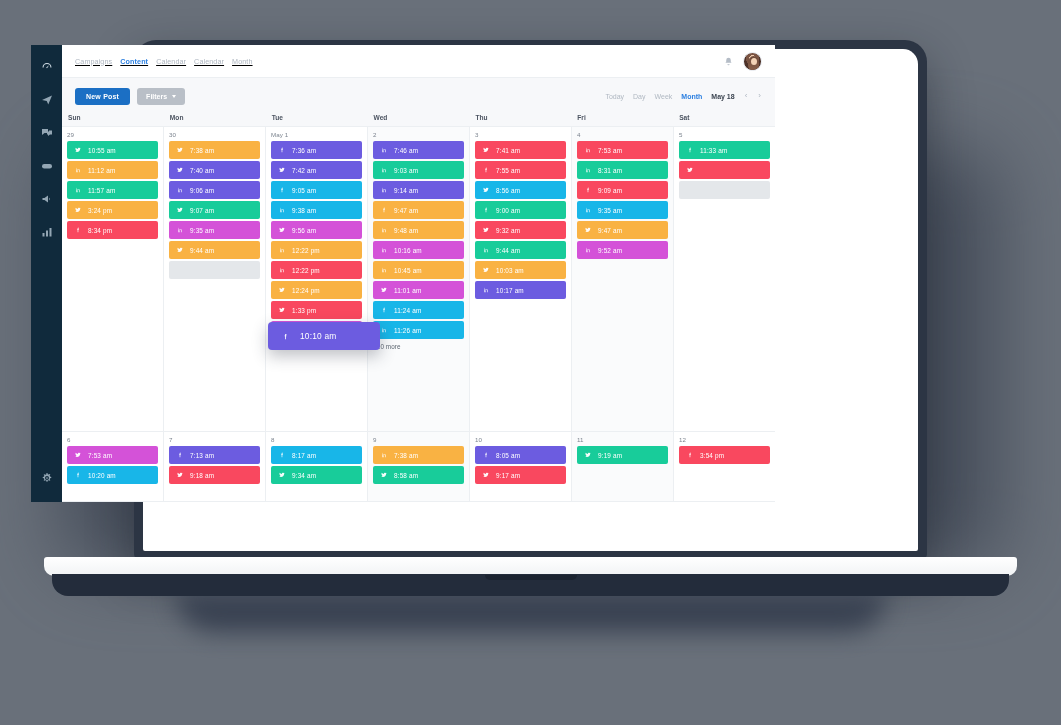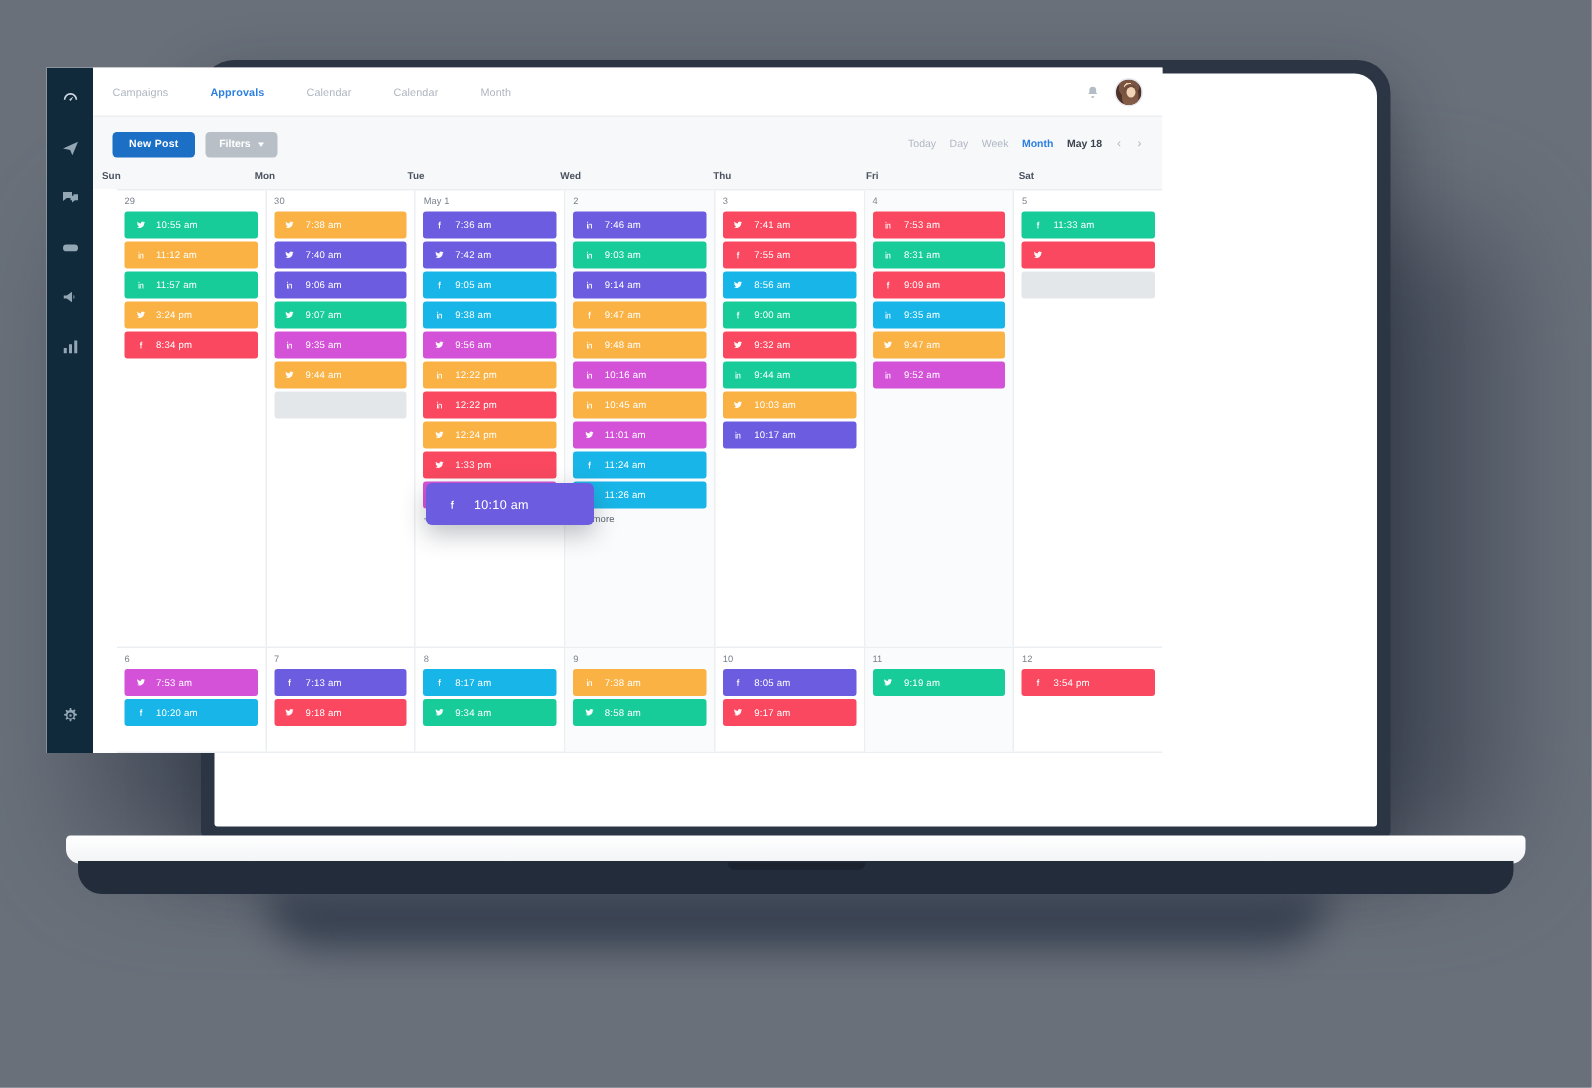--- a/index.html
+++ b/index.html
@@ -90,21 +90,21 @@
   
   #main { flex: 1; display: flex; flex-direction: column; min-width: 0; }
 
   
   #topnav {
     height: 33px; background: #ffffff;
     border-bottom: 1px solid #eceff2;
     display: flex; align-items: center;
     padding: 0 13px;
   }
-  #topnav-tabs { display: flex; gap: 28px; }
+  #topnav-tabs { display: flex; gap: 8px; text-decoration: underline; }
   .nav-tab {
     font-size: 7.2px; color: #aeb6c0; letter-spacing: .1px;
     cursor: pointer; white-space: nowrap;
   }
   .nav-tab.active { color: #2b7fe0; font-weight: bold; }
   #topnav-right { margin-left: auto; display: flex; align-items: center; gap: 10px; }
   #notify-icon svg { width: 9px; height: 9px; fill: #b4bcc6; display: block; }
   #avatar {
     width: 19px; height: 19px; border-radius: 50%;
     background: radial-gradient(circle at 50% 32%, #f0cbb0 0 22%, #7a5443 23% 46%, #4d3229 47% 100%);
@@ -164,21 +164,21 @@
   }
   .day-header {
     flex: 1; font-size: 6.6px; color: #4b5360;
     font-weight: bold; padding-left: 6px;
   }
 
   
   #calendar {
     flex: 1; display: flex; flex-direction: column;
     border-top: 1px solid #eceff2;
-    position: relative; overflow: hidden; margin-left: 16px;
+    position: relative; overflow: hidden;
   }
   .cal-row { display: flex; border-bottom: 1px solid #eceff2; }
   .cal-row.row-main { height: 305px; }
   .cal-row.row-second { height: 70px; }
   .cal-cell {
     flex: 1; min-width: 0;
     border-right: 1px solid #eceff2;
     padding: 4px 5px 0 5px;
     position: relative; overflow: hidden;
   }
@@ -295,21 +295,21 @@
           </svg>
       </span>
     </div>
   </div>
 
   <div id="main">
 
     <div id="topnav">
       <div id="topnav-tabs">
           <span class="nav-tab">Campaigns</span>
-          <span class="nav-tab active">Approvals</span>
+          <span class="nav-tab active">Content</span>
           <span class="nav-tab">Calendar</span>
           <span class="nav-tab">Calendar</span>
           <span class="nav-tab">Month</span>
         </div>
       <div id="topnav-right">
         <span id="notify-icon">
           <svg viewBox="0 0 24 24">
               <path d="M12 2a6 6 0 0 0-6 6v4l-2 3h16l-2-3V8a6 6 0 0 0-6-6zm0 20a3 3 0 0 0 3-3H9a3 3 0 0 0 3 3z"></path>
             </svg>
         </span>

